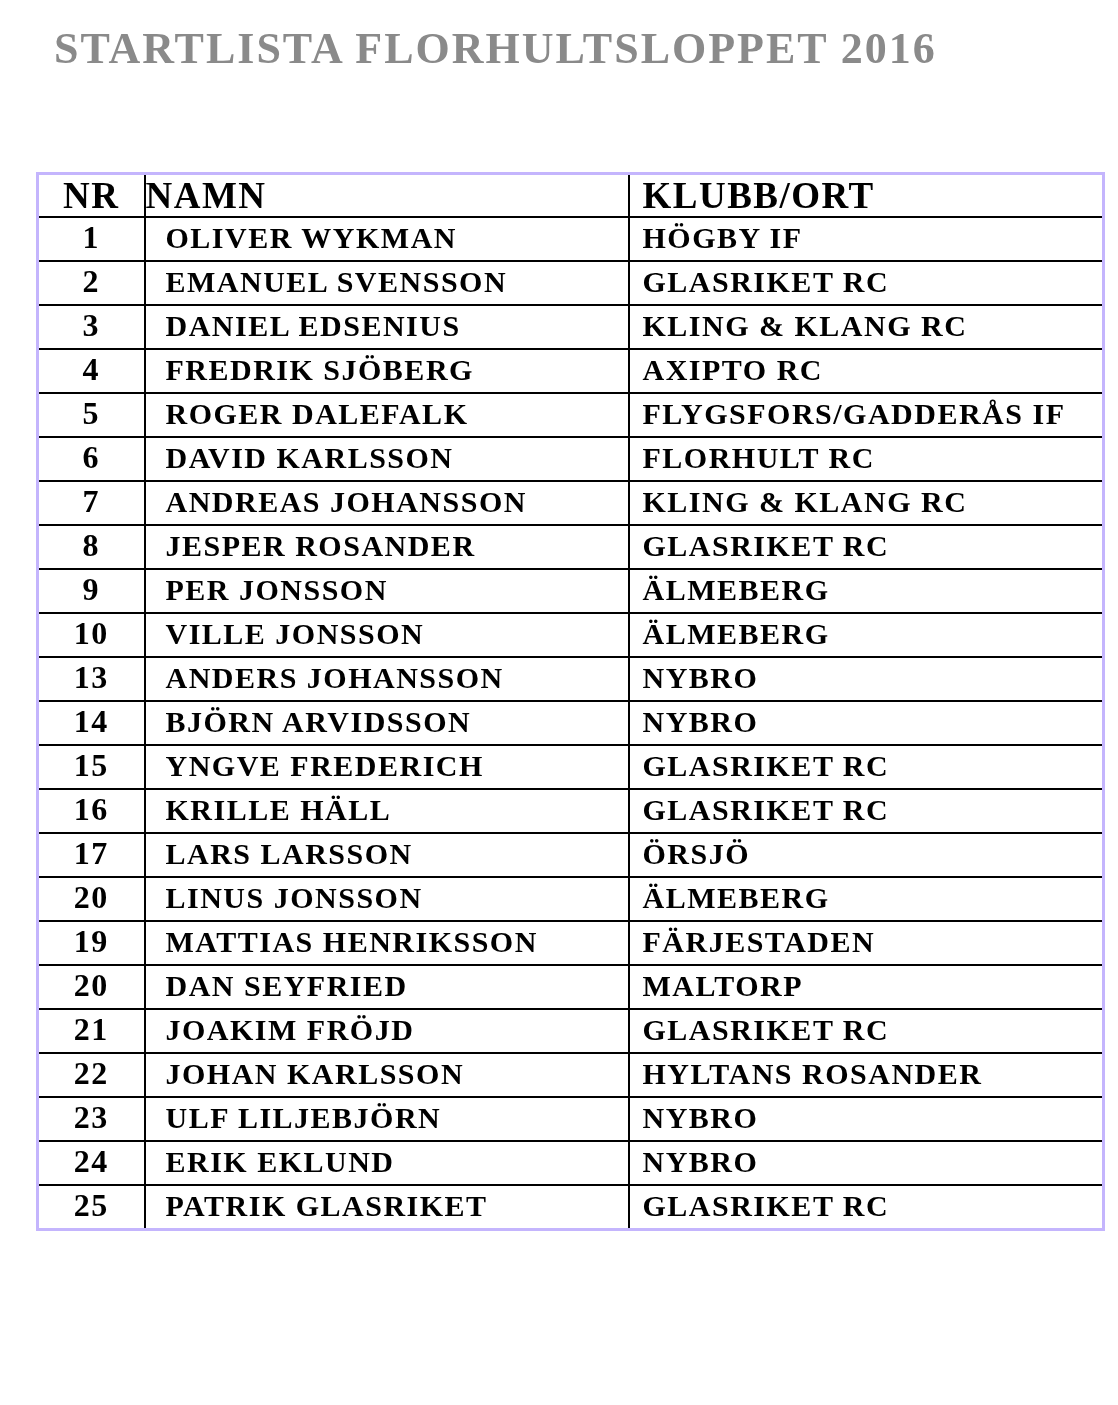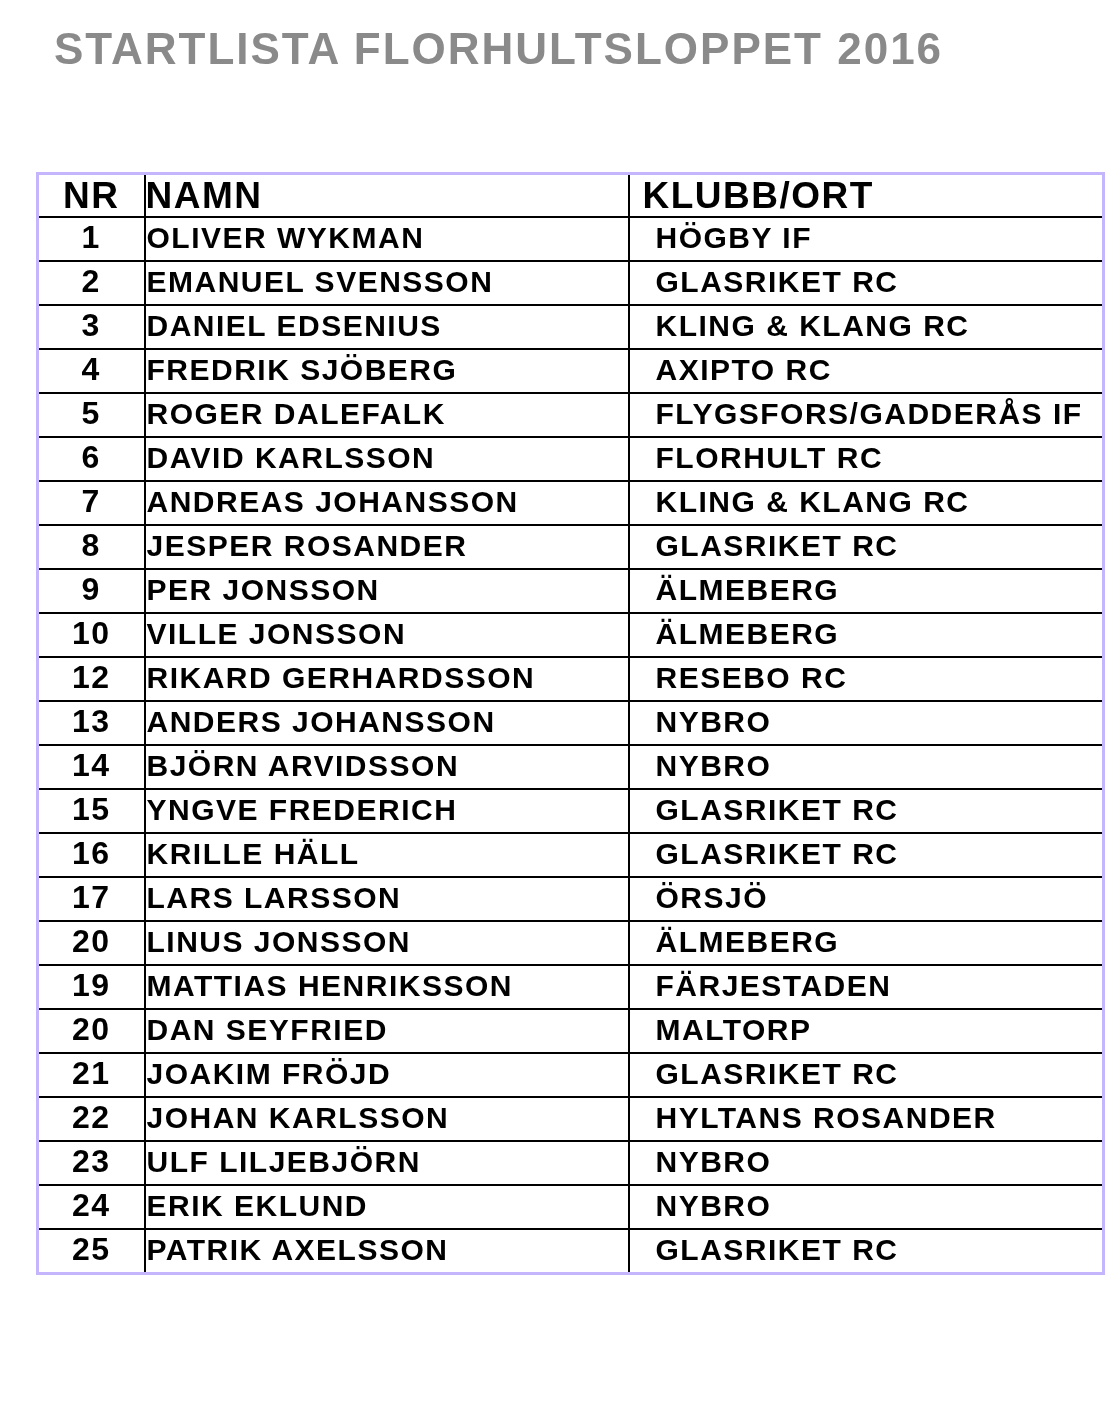--- a/index.html
+++ b/index.html
@@ -5,21 +5,21 @@
   html, body {
     margin: 0;
     padding: 0;
     background: #ffffff;
   }
   .page {
     position: relative;
     width: 1118px;
     height: 1405px;
     background: #ffffff;
-    font-family: Liberation Sans, sans-serif;
+    font-family: Liberation Serif, serif;
     overflow: hidden;
   }
   .doc-title {
     position: absolute;
     left: 54px;
     top: 20px;
     margin: 0;
     font-size: 44px;
     line-height: 58px;
     font-weight: bold;
@@ -62,22 +62,22 @@
     line-height: 33px;
     height: 39px;
     padding-top: 3px;
     padding-bottom: 0;
     vertical-align: top;
   }
   td.cell-nr {
     text-align: center;
     font-size: 32px;
   }
-  td.cell-namn  { padding-left: 1px; padding-right: 6px; }
-  td.cell-klubb { padding-left: 26px; padding-right: 6px; }
+  td.cell-namn  { padding-left: 20px; padding-right: 6px; }
+  td.cell-klubb { padding-left: 13px; padding-right: 6px; }
 </style>
 </head>
 <body>
 
 <div class="page">
 
   <h1 class="doc-title">STARTLISTA FLORHULTSLOPPET 2016</h1>
 
   <table class="startlist">
     <colgroup>
@@ -137,25 +137,20 @@
           <td class="cell-nr">9</td>
           <td class="cell-namn">PER JONSSON</td>
           <td class="cell-klubb">ÄLMEBERG</td>
         </tr>
         <tr>
           <td class="cell-nr">10</td>
           <td class="cell-namn">VILLE JONSSON</td>
           <td class="cell-klubb">ÄLMEBERG</td>
         </tr>
         <tr>
-          <td class="cell-nr">12</td>
-          <td class="cell-namn">RIKARD GERHARDSSON</td>
-          <td class="cell-klubb">RESEBO RC</td>
-        </tr>
-        <tr>
           <td class="cell-nr">13</td>
           <td class="cell-namn">ANDERS JOHANSSON</td>
           <td class="cell-klubb">NYBRO</td>
         </tr>
         <tr>
           <td class="cell-nr">14</td>
           <td class="cell-namn">BJÖRN ARVIDSSON</td>
           <td class="cell-klubb">NYBRO</td>
         </tr>
         <tr>
@@ -203,19 +198,19 @@
           <td class="cell-namn">ULF LILJEBJÖRN</td>
           <td class="cell-klubb">NYBRO</td>
         </tr>
         <tr>
           <td class="cell-nr">24</td>
           <td class="cell-namn">ERIK EKLUND</td>
           <td class="cell-klubb">NYBRO</td>
         </tr>
         <tr>
           <td class="cell-nr">25</td>
-          <td class="cell-namn">PATRIK AXELSSON</td>
+          <td class="cell-namn">PATRIK GLASRIKET</td>
           <td class="cell-klubb">GLASRIKET RC</td>
         </tr>
       </tbody>
   </table>
 
 </div>
 
 </body></html>

